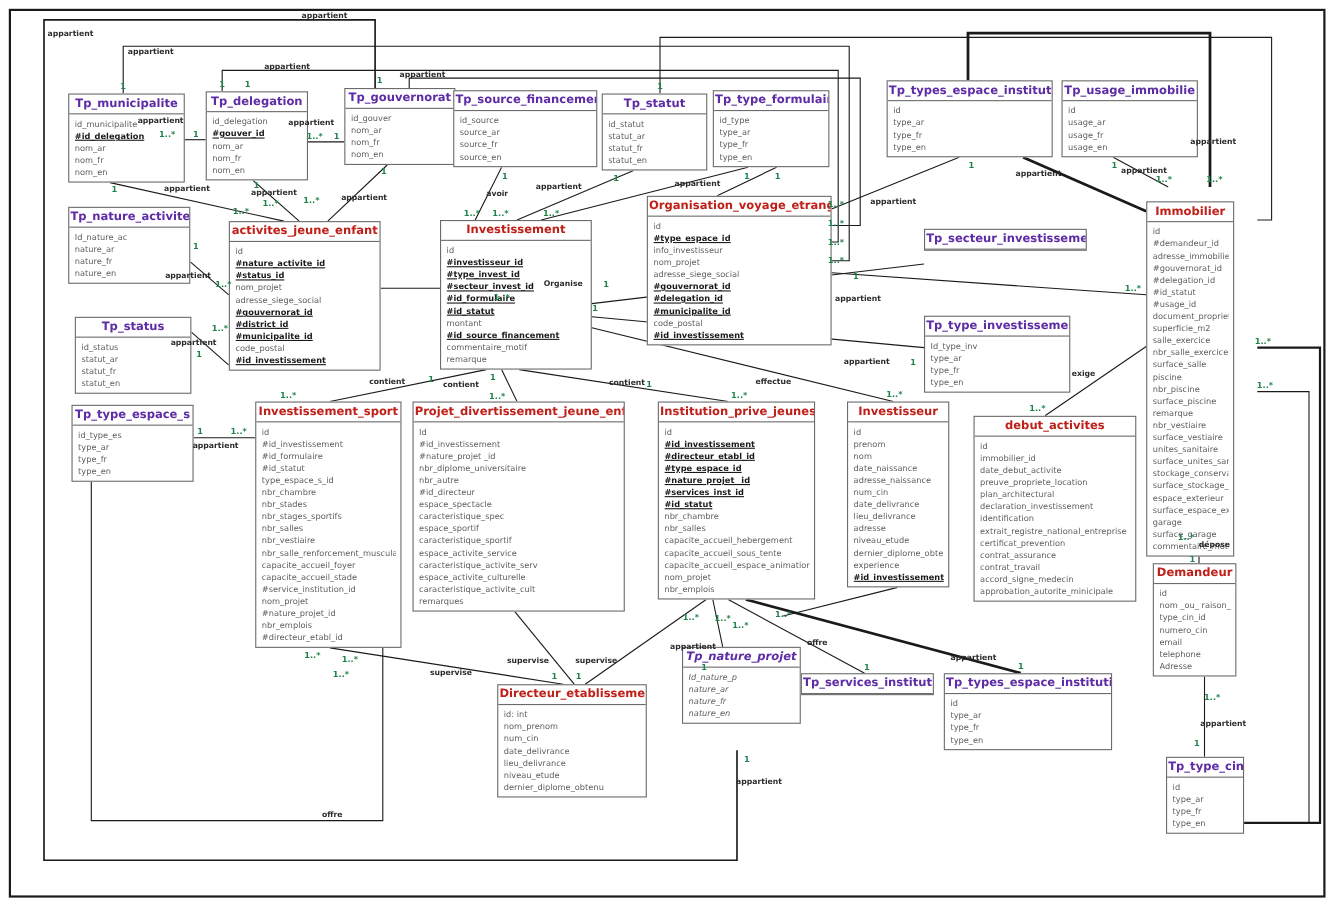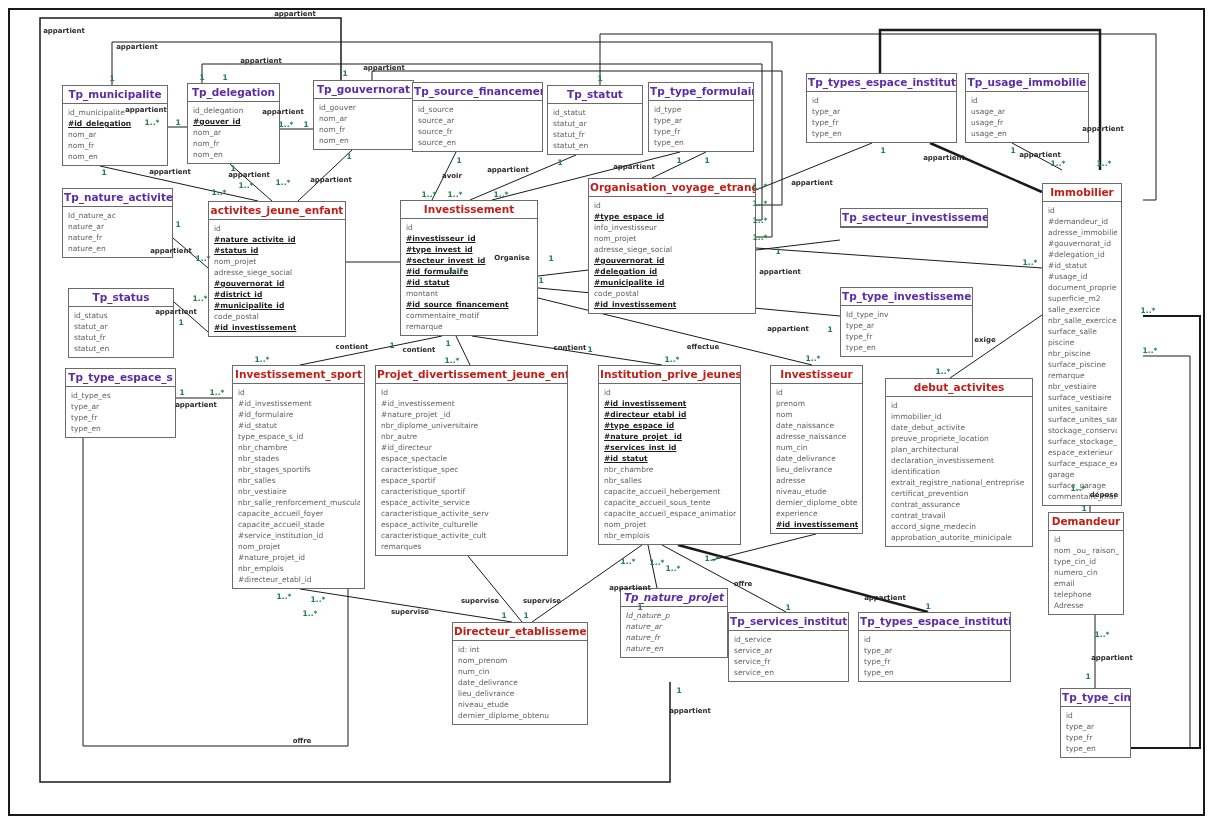--- a/index.html
+++ b/index.html
@@ -388,26 +388,20 @@
     <div class="e-title tp">Tp_nature_projet</div>
     <div class="e-fields">
       <div class="f">Id_nature_p</div>
       <div class="f">nature_ar</div>
       <div class="f">nature_fr</div>
       <div class="f">nature_en</div>
     </div>
   </div>
 <div class="entity" style="left: 728px; top: 612px; width: 121px;">
     <div class="e-title tp">Tp_services_institution</div>
-    <div class="e-fields">
-      <div class="f">id_service</div>
-      <div class="f">service_ar</div>
-      <div class="f">service_fr</div>
-      <div class="f">service_en</div>
-    </div>
   </div>
 <div class="entity" style="left: 858px; top: 612px; width: 153px;">
     <div class="e-title tp">Tp_types_espace_institution</div>
     <div class="e-fields">
       <div class="f">id</div>
       <div class="f">type_ar</div>
       <div class="f">type_fr</div>
       <div class="f">type_en</div>
     </div>
   </div>

